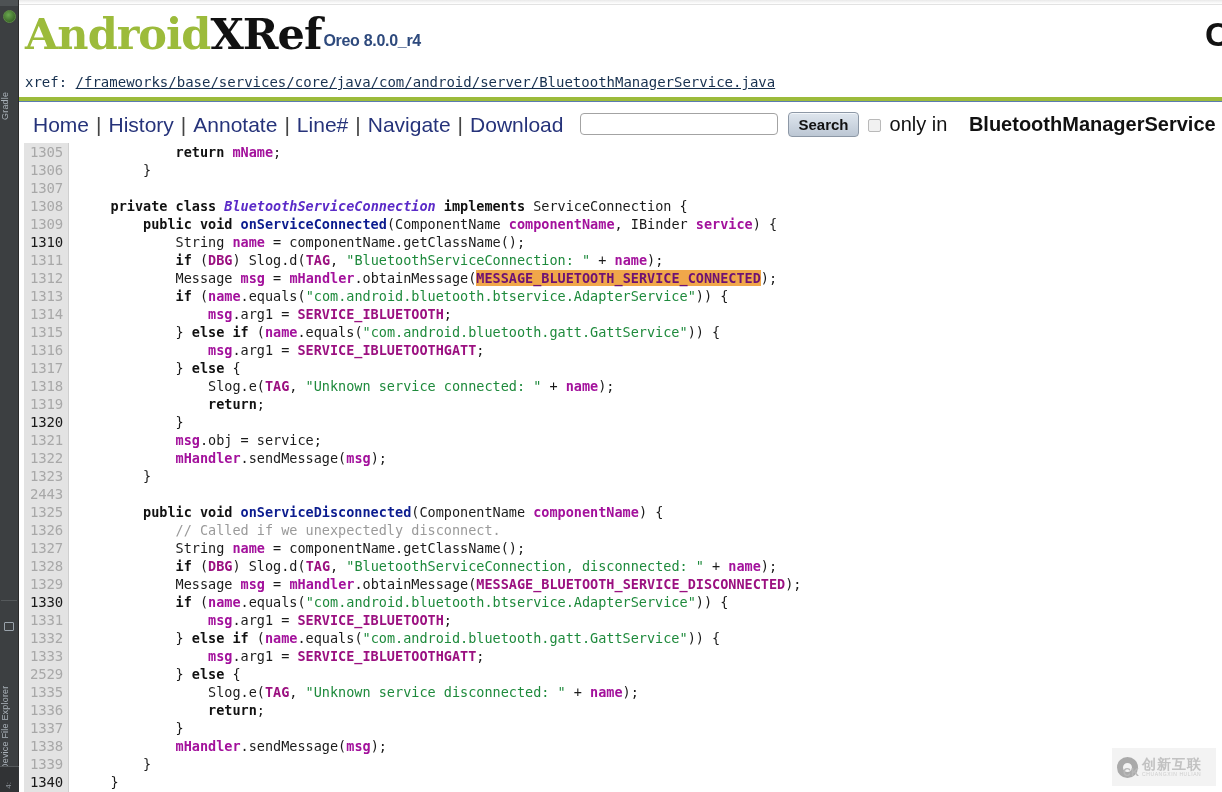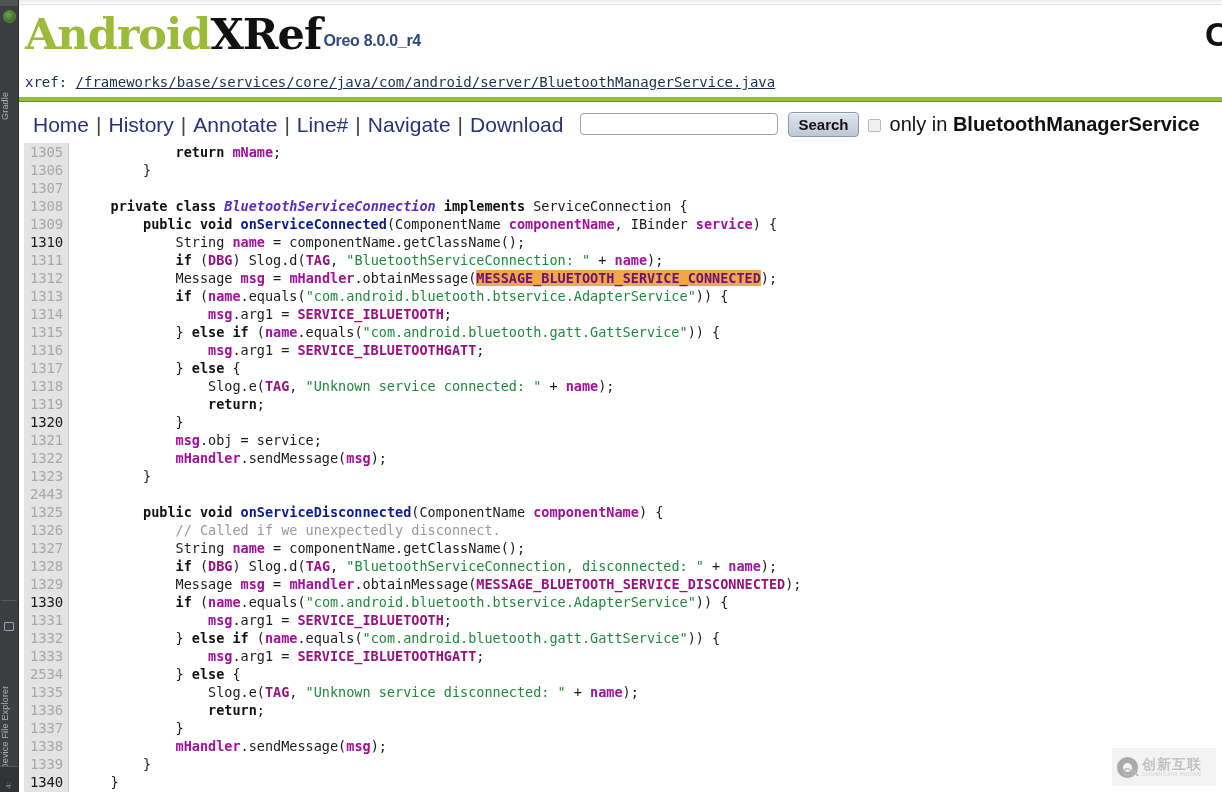--- a/index.html
+++ b/index.html
@@ -136,21 +136,21 @@
   }
   .only-chk {
     margin-left: 9px; width: 13px; height: 13px;
     border: 1px solid #b9b9b9; background: #f1f1f1; border-radius: 2px;
     display:inline-block; position: relative; top: 1px;
   }
   .only-text {
     margin-left: 9px; font-size: 20px; color: #111;
     font-family: "Liberation Sans", sans-serif;
   }
-  .only-text b { font-weight: bold; }
+  .only-text b { font-weight: bold; margin-left: 16px; }
 
   
   .listing {
     position:absolute; left: 0; top: 143px; right: 0; bottom: 0;
     overflow: hidden;
   }
   .gutter {
     position:absolute; left: 5px; top: 0; width: 45px; bottom: 0;
     background: #e3e3e3;
     border-right: 1px solid #cfcfcf;
@@ -283,21 +283,21 @@
           <div class="line"><span class="lno">2443</span><span class="src"></span></div>
           <div class="line"><span class="lno">1325</span><span class="src"><span class="pnc">        </span><span class="kw">public void</span><span class="pnc"> </span><span class="mth">onServiceDisconnected</span><span class="pnc">(</span><span class="typ">ComponentName</span><span class="pnc"> </span><span class="var">componentName</span><span class="pnc">) {</span></span></div>
           <div class="line"><span class="lno">1326</span><span class="src"><span class="pnc">            </span><span class="cmt">// Called if we unexpectedly disconnect.</span></span></div>
           <div class="line"><span class="lno">1327</span><span class="src"><span class="pnc">            </span><span class="typ">String</span><span class="pnc"> </span><span class="var">name</span><span class="pnc"> = componentName.getClassName();</span></span></div>
           <div class="line"><span class="lno">1328</span><span class="src"><span class="pnc">            </span><span class="kw">if</span><span class="pnc"> (</span><span class="cst">DBG</span><span class="pnc">) Slog.d(</span><span class="cst">TAG</span><span class="pnc">, </span><span class="str">"BluetoothServiceConnection, disconnected: "</span><span class="pnc"> + </span><span class="var">name</span><span class="pnc">);</span></span></div>
           <div class="line"><span class="lno">1329</span><span class="src"><span class="pnc">            </span><span class="typ">Message</span><span class="pnc"> </span><span class="var">msg</span><span class="pnc"> = </span><span class="var">mHandler</span><span class="pnc">.obtainMessage(</span><span class="cst">MESSAGE_BLUETOOTH_SERVICE_DISCONNECTED</span><span class="pnc">);</span></span></div>
           <div class="line decade"><span class="lno">1330</span><span class="src"><span class="pnc">            </span><span class="kw">if</span><span class="pnc"> (</span><span class="var">name</span><span class="pnc">.equals(</span><span class="str">"com.android.bluetooth.btservice.AdapterService"</span><span class="pnc">)) {</span></span></div>
           <div class="line"><span class="lno">1331</span><span class="src"><span class="pnc">                </span><span class="var">msg</span><span class="pnc">.arg1 = </span><span class="cst">SERVICE_IBLUETOOTH</span><span class="pnc">;</span></span></div>
           <div class="line"><span class="lno">1332</span><span class="src"><span class="pnc">            } </span><span class="kw">else if</span><span class="pnc"> (</span><span class="var">name</span><span class="pnc">.equals(</span><span class="str">"com.android.bluetooth.gatt.GattService"</span><span class="pnc">)) {</span></span></div>
           <div class="line"><span class="lno">1333</span><span class="src"><span class="pnc">                </span><span class="var">msg</span><span class="pnc">.arg1 = </span><span class="cst">SERVICE_IBLUETOOTHGATT</span><span class="pnc">;</span></span></div>
-          <div class="line"><span class="lno">2534</span><span class="src"><span class="pnc">            } </span><span class="kw">else</span><span class="pnc"> {</span></span></div>
+          <div class="line"><span class="lno">2529</span><span class="src"><span class="pnc">            } </span><span class="kw">else</span><span class="pnc"> {</span></span></div>
           <div class="line"><span class="lno">1335</span><span class="src"><span class="pnc">                Slog.e(</span><span class="cst">TAG</span><span class="pnc">, </span><span class="str">"Unknown service disconnected: "</span><span class="pnc"> + </span><span class="var">name</span><span class="pnc">);</span></span></div>
           <div class="line"><span class="lno">1336</span><span class="src"><span class="pnc">                </span><span class="kw">return</span><span class="pnc">;</span></span></div>
           <div class="line"><span class="lno">1337</span><span class="src"><span class="pnc">            }</span></span></div>
           <div class="line"><span class="lno">1338</span><span class="src"><span class="pnc">            </span><span class="var">mHandler</span><span class="pnc">.sendMessage(</span><span class="var">msg</span><span class="pnc">);</span></span></div>
           <div class="line"><span class="lno">1339</span><span class="src"><span class="pnc">        }</span></span></div>
           <div class="line decade"><span class="lno">1340</span><span class="src"><span class="pnc">    }</span></span></div>
         </div>
     </div>
 
     <div class="watermark">

